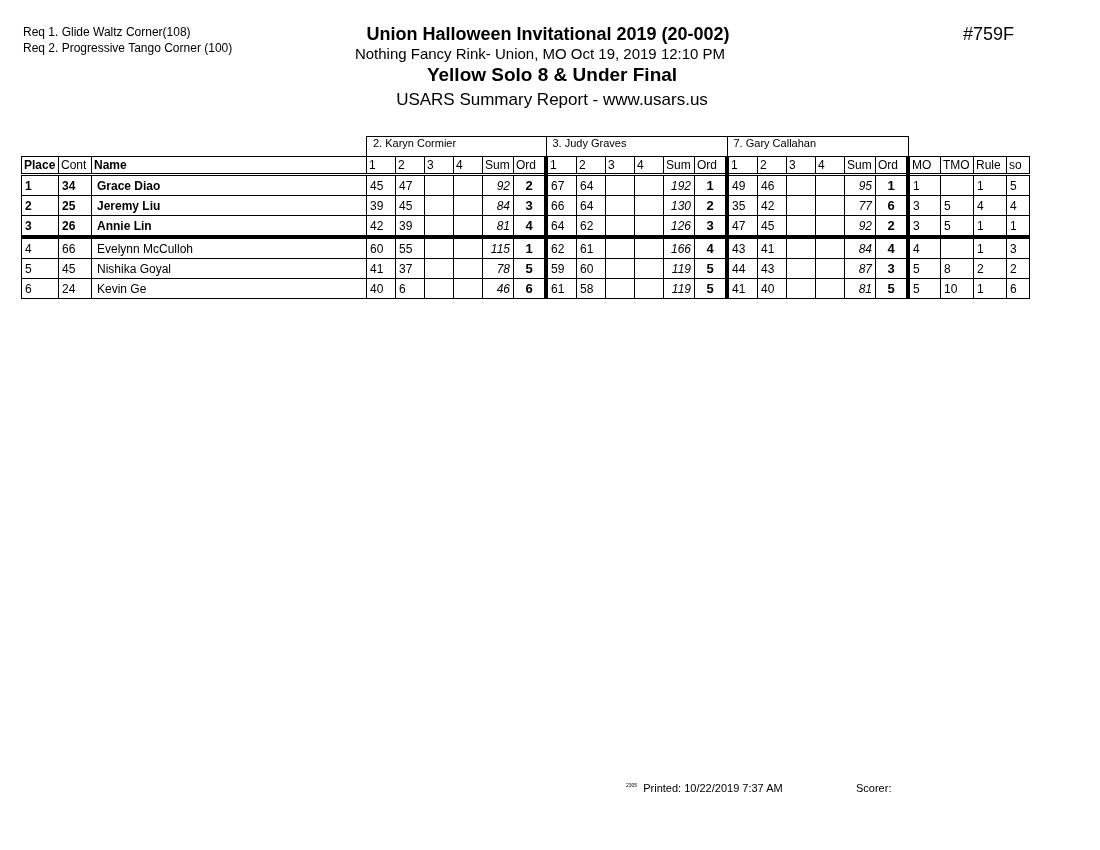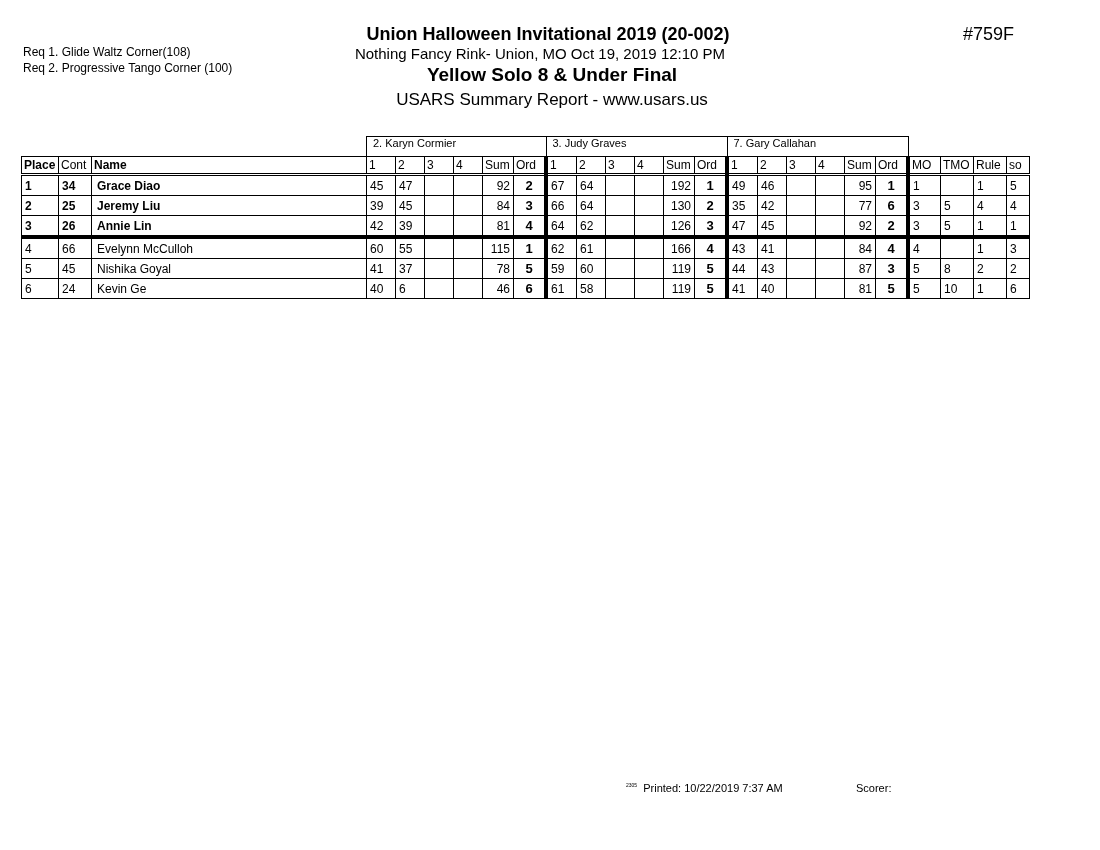--- a/index.html
+++ b/index.html
@@ -1,32 +1,32 @@
 <!DOCTYPE html>
 <html><head>
   <meta charset="utf-8">
   <style>
     html, body { margin:0; padding:0; background:#fff; }
     body { width:1100px; height:850px; position:relative; font-family:"Liberation Sans", sans-serif; color:#000; overflow:hidden; }
-    .req { position:absolute; left:23px; font-size:12px;margin-top:20px; }
+    .req { position:absolute; left:23px; font-size:12px; }
     .title { position:absolute; left:0; width:1100px; text-align:center; }
     .t1 { top:24px; font-size:18px; font-weight:bold; left:-2px; }
     .t2 { top:45px; font-size:15px; left:-10px; }
     .t3 { top:64px; font-size:19px; font-weight:bold; left:2px; }
     .t4 { top:90px; font-size:17px; left:2px; }
     .num { position:absolute; left:963px; top:24px; font-size:18px; font-weight:normal; }
     table { position:absolute; left:21px; top:136px; border-collapse:collapse; font-size:12px; }
     td { border:1px solid #000; height:19px; padding:0 3px; white-space:nowrap; }
     td.blank { border:none; }
     .judge { vertical-align:top; height:19px; padding-left:6px; font-size:11px; border-bottom:1px solid #000;margin-top:44px; }
     .hdr td { height:16px; padding:0 2px; }
     .hdr td.l { text-align:left;font-weight:bold; }
     .hdr td { border-bottom:3px double #000; }
     .c { }
-    .r { text-align:right; }
+    .r { text-align:right;font-style:italic; }
     .b { font-weight:bold; }
     .ord { font-weight:bold; text-align:center; font-size:13px; border-right:4px solid #000; }
     .sep td { border-bottom:4px solid #000; }
     .footer { position:absolute; top:782px; font-size:11px; }
     .tiny { font-size:5px; vertical-align:top; }
   </style>
 </head>
 <body>
 
 <div class="req" style="top:25px">Req  1.  Glide Waltz Corner(108)</div>

